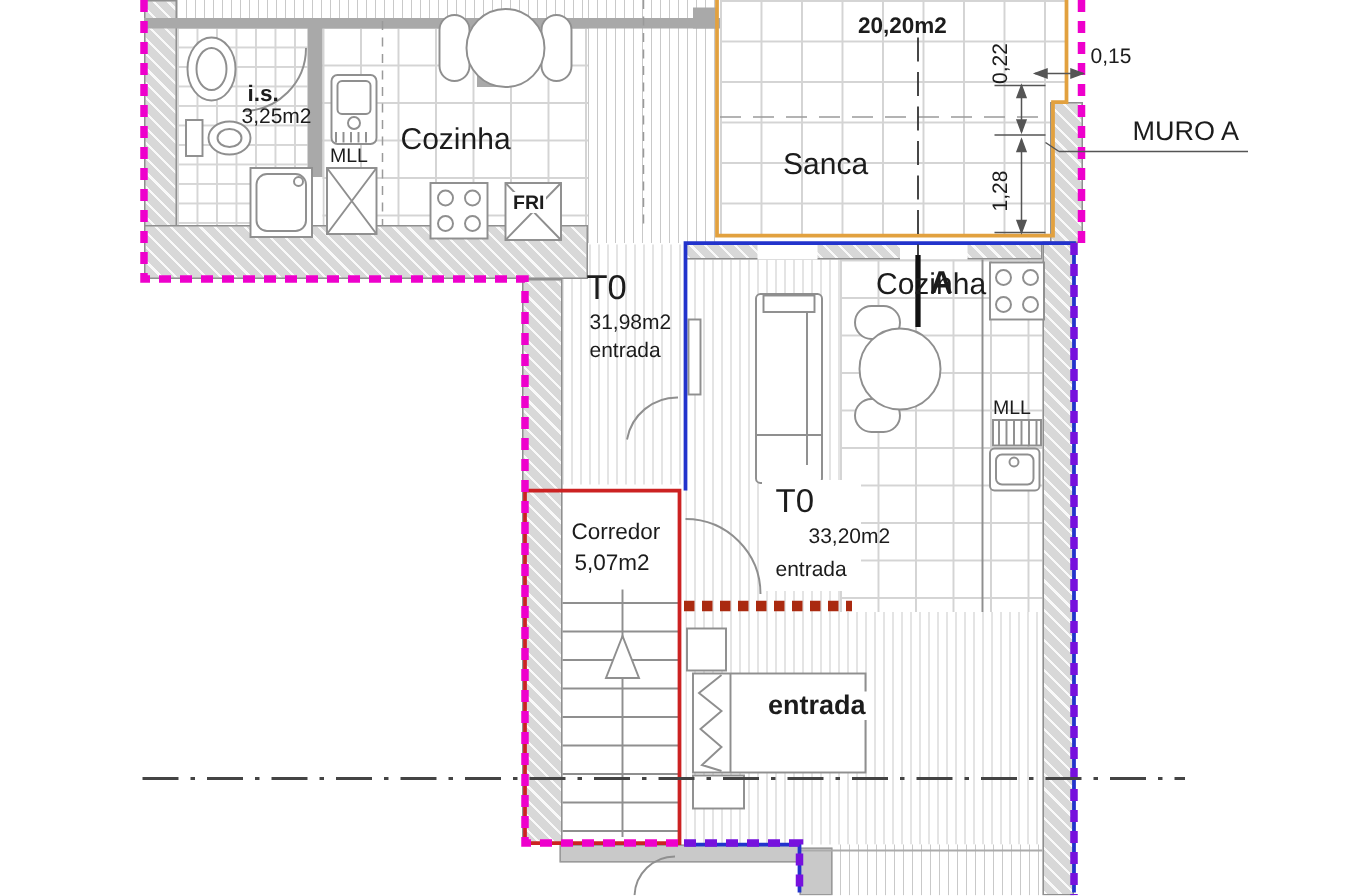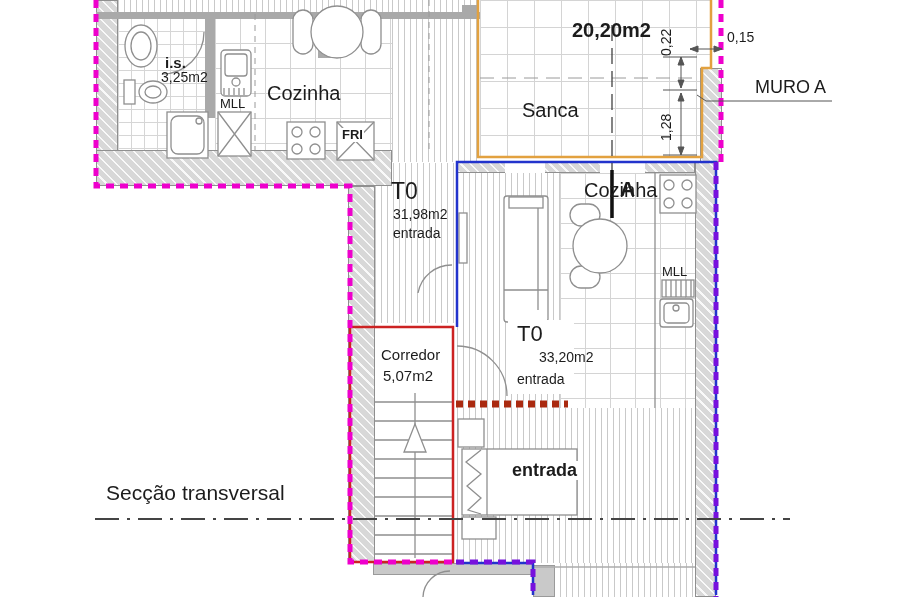--- a/index.html
+++ b/index.html
@@ -153,21 +153,21 @@
       <path d="M681,57 V88 M681,93 V155 M690,49 H722 M706,101 H832 M663,57 H697 M663,90 H697 M663,155 H697 M706,101 L697,95" fill="none"></path>
       <polygon points="681,57 678,65 684,65"></polygon>
       <polygon points="681,88 678,80 684,80"></polygon>
       <polygon points="681,93 678,101 684,101"></polygon>
       <polygon points="681,155 678,147 684,147"></polygon>
       <polygon points="690,49 698,46 698,52"></polygon>
       <polygon points="722,49 714,46 714,52"></polygon>
     </g>
   </svg>
 
-  <div class="lbl" style="left:572px;top:20px;font-size:20px;font-weight:700">20,20m2</div>
+  <div class="lbl" style="left:572px;top:10px;font-size:15px;font-weight:700">20,20m2</div>
   <div class="lbl" style="left:522px;top:100px;font-size:20px">Sanca</div>
 
   <div class="lbl" style="left:165px;top:55px;font-size:15px;font-weight:700">i.s.</div>
   <div class="lbl" style="left:161px;top:70px;font-size:14px;font-weight:400">3,25m2</div>
 
   <div class="lbl" style="left:220px;top:97px;font-size:13px">MLL</div>
   <div class="lbl" style="left:267px;top:83px;font-size:20px">Cozinha</div>
   <div class="lbl chip" style="left:341px;top:128px;font-size:13px;padding:0 1px">FRI</div>
 
   <div class="lbl" style="left:391px;top:179px;font-size:23px">T0</div>
@@ -181,21 +181,20 @@
   <div class="abs chip" style="left:508px;top:320px;width:66px;height:74px"></div>
   <div class="lbl" style="left:517px;top:322px;font-size:22px">T0</div>
   <div class="lbl" style="left:539px;top:350px;font-size:14px">33,20m2</div>
   <div class="lbl" style="left:517px;top:372px;font-size:14px">entrada</div>
 
   <div class="lbl" style="left:381px;top:347px;font-size:15px">Corredor</div>
   <div class="lbl" style="left:383px;top:368px;font-size:15px">5,07m2</div>
 
   <div class="lbl chip" style="left:510px;top:461px;font-size:18px;padding:0 2px">entrada</div>
 
-  <div class="lbl" style="left:106px;top:482px;font-size:21px">Secção transversal</div>
 
   <div class="lbl" style="left:755px;top:78px;font-size:18px">MURO A</div>
   <div class="lbl rot" style="left:659px;top:56px;font-size:14px">0,22</div>
   <div class="lbl rot" style="left:659px;top:141px;font-size:14px">1,28</div>
   <div class="lbl" style="left:727px;top:30px;font-size:14px">0,15</div>
 
 
 </div>
 
 </body></html>

